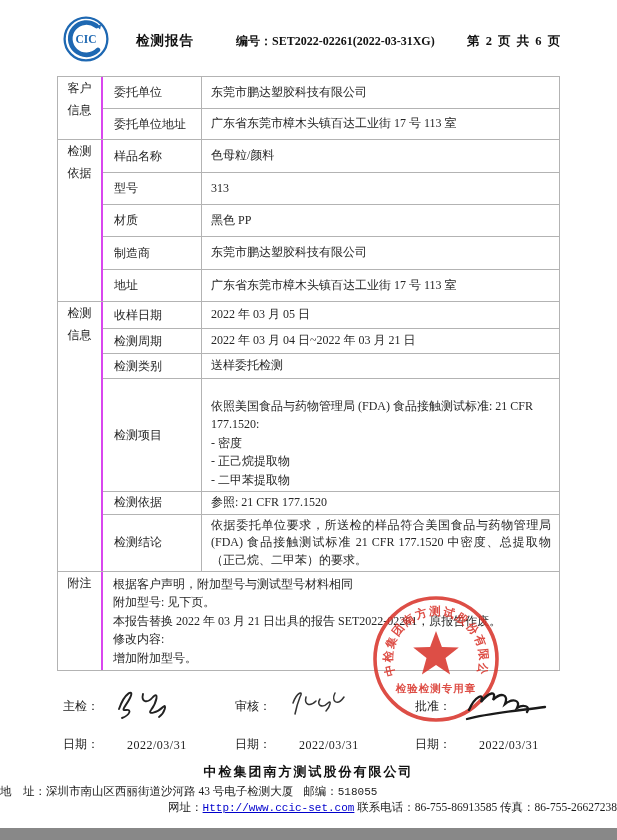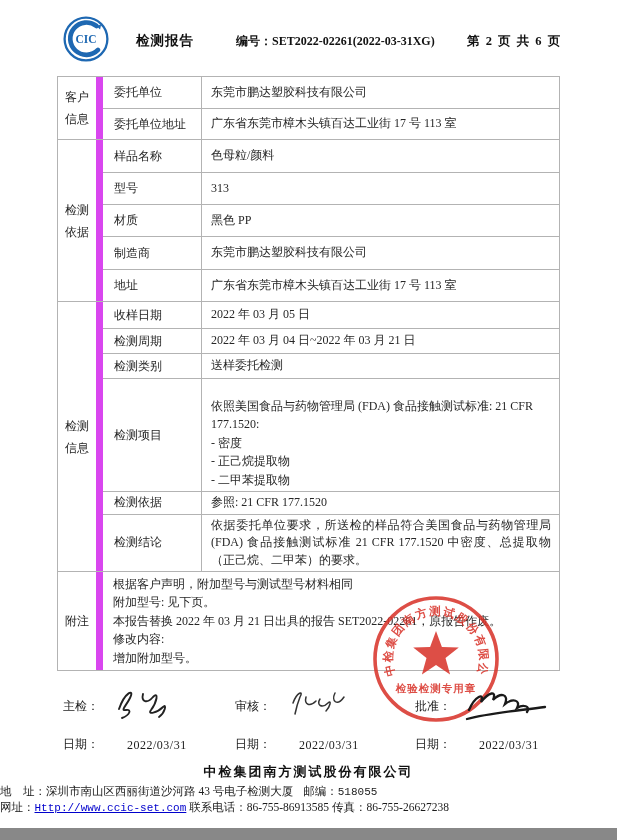--- a/index.html
+++ b/index.html
@@ -16,22 +16,22 @@
   .hdr-no { position:absolute; left:236px; top:33px; font-size:12px; font-weight:bold; color:#111; }
   .hdr-page { position:absolute; left:467px; top:33px; font-size:12.5px; font-weight:bold; letter-spacing:1.5px; color:#111; }
   
   .report-table {
     position:absolute; left:57px; top:76px; width:503px;
     border:1px solid #b3b3b3;
   }
   .section { display:flex; border-top:1px solid #b3b3b3; }
   .section:first-child { border-top:none; }
   .section-label {
-    width:45px; flex:0 0 45px; border-right:7px solid #d946ef;
-    display:flex; align-items:center; justify-content:center; text-align:center;
+    width:45px; flex:0 0 45px; border-right:2px solid #d946ef;
+    display:flex; align-items:flex-start; justify-content:center; text-align:center;
   }
   .section-label span { display:block; width:26px; line-height:22px; }
   .rows { flex:1; display:flex; flex-direction:column; min-width:0; }
   .row { display:flex; border-top:1px solid #b3b3b3; }
   .row:first-child { border-top:none; }
   .cell-field {
     flex:0 0 99px; width:99px; border-right:1px solid #b3b3b3;
     display:flex; align-items:center; padding-left:11px;
   }
   .cell-value { flex:1; display:flex; align-items:center; padding:2px 8px 2px 9px; min-width:0; line-height:17.5px; }
@@ -47,21 +47,21 @@
   .sig-area { position:absolute; left:57px; top:682px; width:503px; height:80px; z-index:6; }
   .sig-col { position:absolute; top:0; width:160px; height:80px; }
   .sig-col.c1{ left:0;text-decoration:underline; } .sig-col.c2{ left:172px; } .sig-col.c3{ left:352px; }
   .role-label { position:absolute; left:6px; top:16px; font-size:12px; color:#1c1c1c; }
   .sig-svg { position:absolute; left:52px; top:0; }
   .date-line { position:absolute; left:6px; top:54px; display:flex; font-size:12px; color:#1c1c1c;align-items:flex-end; }
   .date-val { margin-left:28px; letter-spacing:0.5px; }
   
   .foot-company { position:absolute; left:0; top:763px; width:100%; text-align:center; font-size:13px; font-weight:bold; letter-spacing:2px; color:#111; }
   .foot-line1 { position:absolute; left:0; top:784px; width:100%; font-size:11.5px; color:#1c1c1c; }
-  .foot-line2 { position:absolute; left:0; top:800px; width:100%; text-align:left; font-size:11.5px; color:#1c1c1c; }
+  .foot-line2 { position:absolute; left:0; top:800px; width:100%; text-align:right; font-size:11.5px; color:#1c1c1c; }
   .mono { font-family:"Liberation Mono","DejaVu Sans Mono",monospace; font-size:11px; }
   .link { color:#0000cc; text-decoration:underline; cursor:pointer; }
   .sp { display:inline-block; width:10px; }
 </style>
 </head>
 <body>
 
 <div class="page">
 
   <svg class="logo" viewBox="0 0 46 46">

